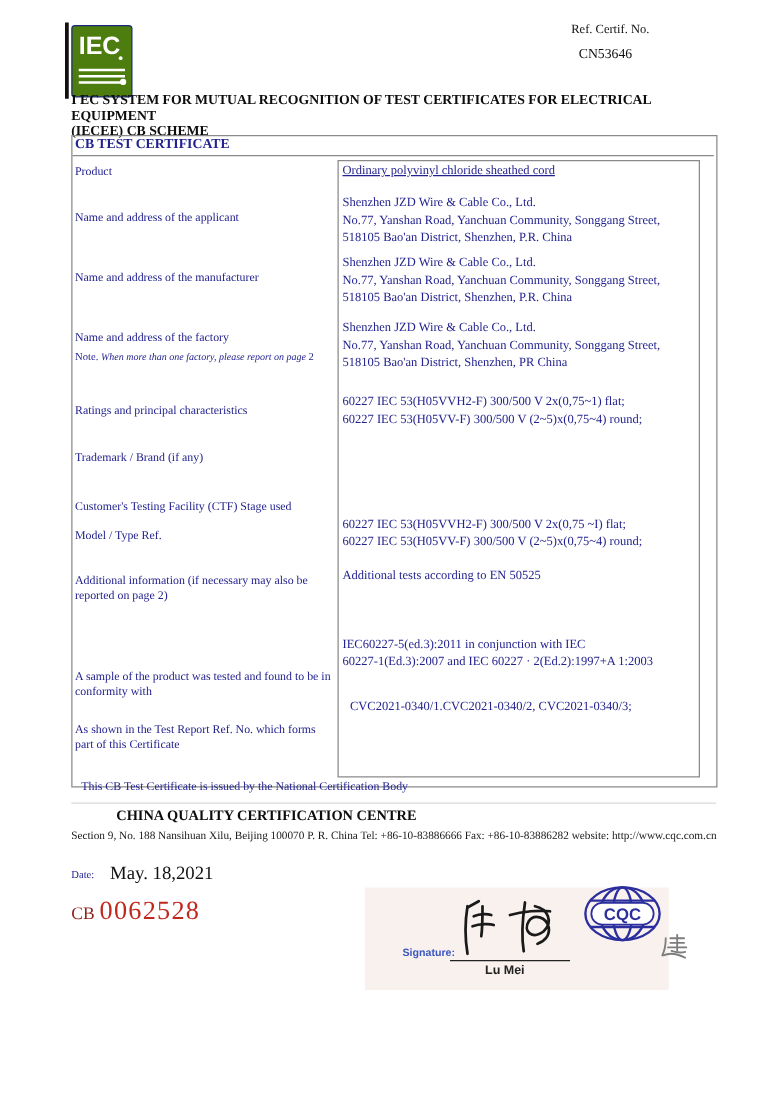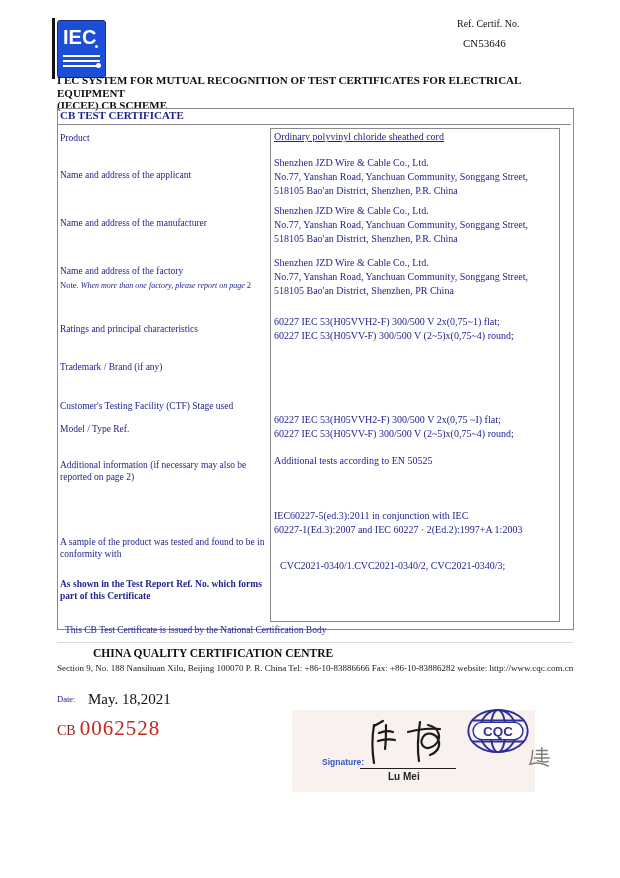--- a/index.html
+++ b/index.html
@@ -3,21 +3,21 @@
 <meta charset="utf-8">
 <title>CB Test Certificate</title>
 <style>
   html,body{margin:0;padding:0;background:#ffffff;}
   .page{
     position:relative;width:620px;height:878px;background:#ffffff;overflow:hidden;
     font-family:"Liberation Serif", serif;color:#23238f;
   }
   
   .black-bar{position:absolute;left:52px;top:18px;width:3px;height:61px;background:#111;}
-  .iec-logo{position:absolute;left:57px;top:20px;width:47px;height:56px;background:#1d4ed8;border:1px solid #1c2a7a;border-radius:3px;}
+  .iec-logo{position:absolute;left:57px;top:20px;width:47px;height:56px;background:#4d7c0f;border:1px solid #1c2a7a;border-radius:3px;}
   .iec-text{position:absolute;left:5px;top:5px;color:#ffffff;font-family:"Liberation Sans",sans-serif;font-weight:bold;font-size:20px;letter-spacing:0px;}
   .iec-dot{position:absolute;left:37px;top:24px;width:3px;height:3px;background:#fff;border-radius:50%;}
   .iec-lines{position:absolute;left:5px;top:34px;width:37px;}
   .iec-lines div{height:2px;background:#fff;margin-bottom:3px;}
   .iec-line-dot{position:absolute;right:-1px;top:8px;width:5px;height:5px;background:#fff;border-radius:50%;}
   .ref-label{position:absolute;left:457px;top:18px;font-size:10px;color:#111;}
   .ref-number{position:absolute;left:463px;top:37px;font-size:11px;color:#111;}
   .scheme-title{position:absolute;left:57px;top:74px;width:520px;font-size:11px;font-weight:bold;color:#0d0d0d;line-height:12.5px;}
   
   .outer-box{position:absolute;left:57px;top:108px;width:515px;height:520px;border:1px solid #8a8a8a;}
@@ -81,21 +81,21 @@
     <span>Note.</span>
     <span class="it"> When more than one factory, please report on page </span>
     <span>2</span>
   </div>
   <div class="lbl" style="top:323px;">Ratings and principal characteristics</div>
   <div class="lbl" style="top:361px;">Trademark / Brand (if any)</div>
   <div class="lbl" style="top:400px;">Customer's Testing Facility (CTF) Stage used</div>
   <div class="lbl" style="top:423px;">Model / Type Ref.</div>
   <div class="lbl" style="top:459px;width:212px;">Additional information (if necessary may also be reported on page 2)</div>
   <div class="lbl" style="top:536px;width:205px;">A sample of the product was tested and found to be in conformity with</div>
-  <div class="lbl" style="top:578px;width:205px;font-weight:bold;">As shown in the Test Report Ref. No. which forms part of this Certificate</div>
+  <div class="lbl" style="top:578px;width:205px;">As shown in the Test Report Ref. No. which forms part of this Certificate</div>
 
   <div class="val" style="top:130px;text-decoration:underline;">Ordinary polyvinyl chloride sheathed cord</div>
 
   <div class="val" style="top:156px;">
     <div>Shenzhen JZD Wire &amp; Cable Co., Ltd.</div>
     <div>No.77, Yanshan Road, Yanchuan Community, Songgang Street,</div>
     <div>518105 Bao'an District, Shenzhen, P.R. China</div>
   </div>
 
   <div class="val" style="top:204px;">

